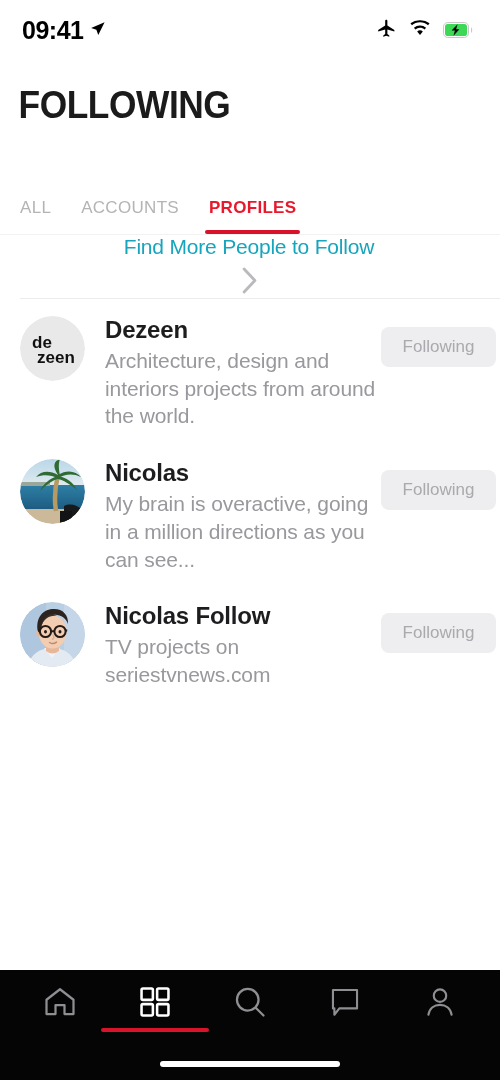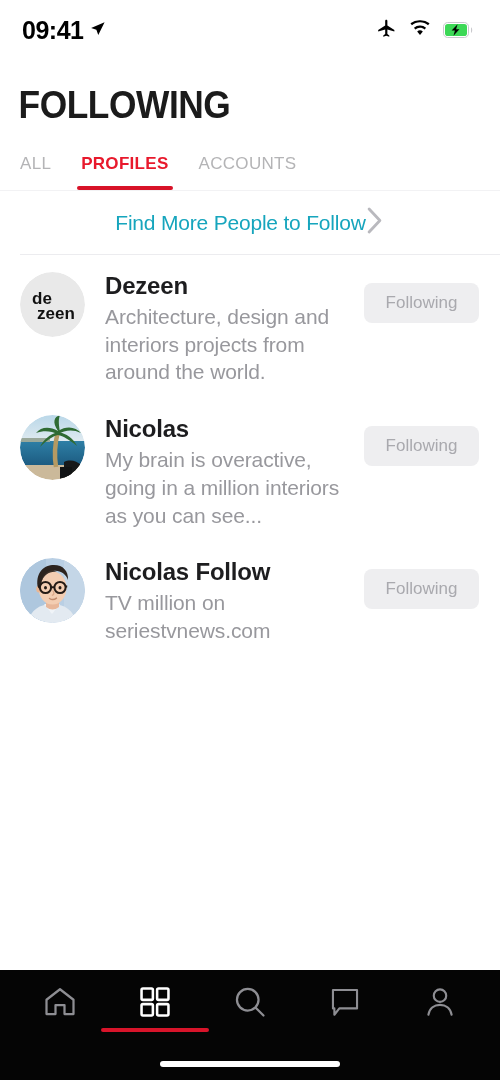--- a/index.html
+++ b/index.html
@@ -55,57 +55,59 @@
   }
   .tab {
     font-size:17px;
     letter-spacing:0.3px;
     color:#b4b4b6;
     padding-bottom:16px;
     position:relative;
     cursor:pointer;
     background:none; border:none;
     font-family:"Liberation Sans", sans-serif;
+    margin-top:44px;
   }
   .tab.active { color:#e8192c; font-weight:bold; }
   .tab.active::after {
     content:""; position:absolute;
     left:-4px; right:-4px; bottom:0;
     height:4px; background:#d81228;
     border-radius:2px;
   }
   .tabs-rule {
     height:1px; background:#f2f2f4;
     margin:0;
   }
 
   
   .find-row {
     display:flex; align-items:center;
-    justify-content:center;
+    justify-content:space-between;
     padding:0 22px 0 20px;
     height:63px;
     cursor:pointer;
+    flex-direction:column;
   }
   .find-label {
     font-size:21px; color:#16a5bd;
     letter-spacing:-0.2px;
   }
   .chev { display:block; }
 
   .divider {
     height:1px; background:#ececef;
     margin-left:20px; margin-right:0;
   }
 
   
   .list { flex:1 1 auto; }
   .row {
     display:flex; align-items:flex-start;
-    padding:14px 21px 12px 20px;
+    padding:14px 4px 12px 20px;
     min-height:96px;
   }
   .avatar {
     width:65px; height:65px;
     border-radius:50%;
     flex:0 0 65px;
     overflow:hidden;
     position:relative;
     margin-top:3px;
   }
@@ -213,22 +215,22 @@
           <path d="M14.6 2.3 L8.6 8.6 h3.3 l-1.4 5.1 L16.4 7.2 h-3.3 z" fill="#000"></path>
         </svg>
       </span>
     </div>
   </div>
 
   <div class="page-title">FOLLOWING</div>
 
   <div class="tabs">
     <button class="tab">ALL</button>
+    <button class="tab">ACCOUNTS</button>
     <button class="tab active">PROFILES</button>
-    <button class="tab">ACCOUNTS</button>
   </div>
   <div class="tabs-rule"></div>
 
   <div class="find-row">
     <span class="find-label">Find More People to Follow</span>
     <span class="chev">
       <svg width="17" height="27" viewBox="0 0 12 20">
         <path d="M2 1.5 L10 10 L2 18.5" fill="none" stroke="#b9b9be" stroke-width="2.1" stroke-linecap="round" stroke-linejoin="round"></path>
       </svg>
     </span>
@@ -284,21 +286,21 @@
               <path d="M38 17 C30 19 23 25 20 32 C27 25 33 21 38 20z"></path>
             </g>
 
             <path d="M44 65 L44 47 C50 44 57 46 61 50 L61 65z" fill="#17191a"></path>
             <path d="M40 65 L40 52 L52 52 L52 65z" fill="#111314"></path>
           </g>
         </svg>
       </div>
       <div class="row-text">
         <div class="row-name">Nicolas</div>
-        <div class="row-desc">My brain is overactive, going in a million interiors as you can see...</div>
+        <div class="row-desc">My brain is overactive, going in a million directions as you can see...</div>
       </div>
       <button class="follow-btn">Following</button>
     </div>
 
     <div class="row">
       <div class="avatar">
         <svg width="65" height="65" viewBox="0 0 65 65">
           <defs>
               <clipPath id="cavB">
                 <circle cx="32.5" cy="32.5" r="32.5"></circle>
@@ -332,21 +334,21 @@
             <ellipse cx="25.5" cy="29.8" rx="1.5" ry="1.7" fill="#241b16"></ellipse>
             <ellipse cx="40" cy="29.8" rx="1.5" ry="1.7" fill="#241b16"></ellipse>
 
             <path d="M33 33 q2 3 -0.6 4.2" stroke="#dba98a" stroke-width="1.3" fill="none" stroke-linecap="round"></path>
             <path d="M29.5 40.5 q3.6 2.3 7 -0.4" stroke="#c08a6c" stroke-width="1.4" fill="none" stroke-linecap="round"></path>
           </g>
         </svg>
       </div>
       <div class="row-text">
         <div class="row-name">Nicolas Follow</div>
-        <div class="row-desc">TV million on seriestvnews.com</div>
+        <div class="row-desc">TV projects on seriestvnews.com</div>
       </div>
       <button class="follow-btn">Following</button>
     </div>
 
   </div>
 
   <div class="bottom">
     <div class="navbar">
 
       <div class="nav-item">

